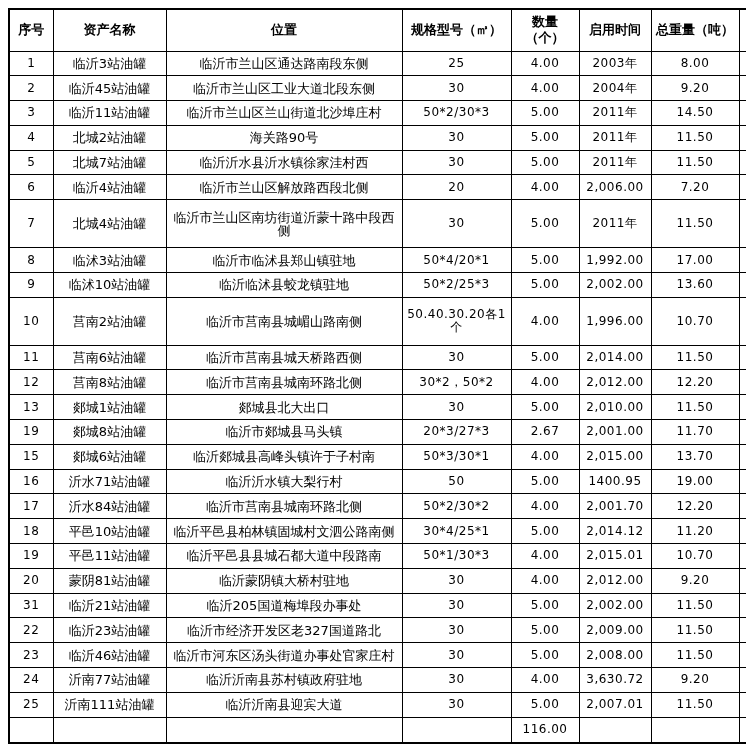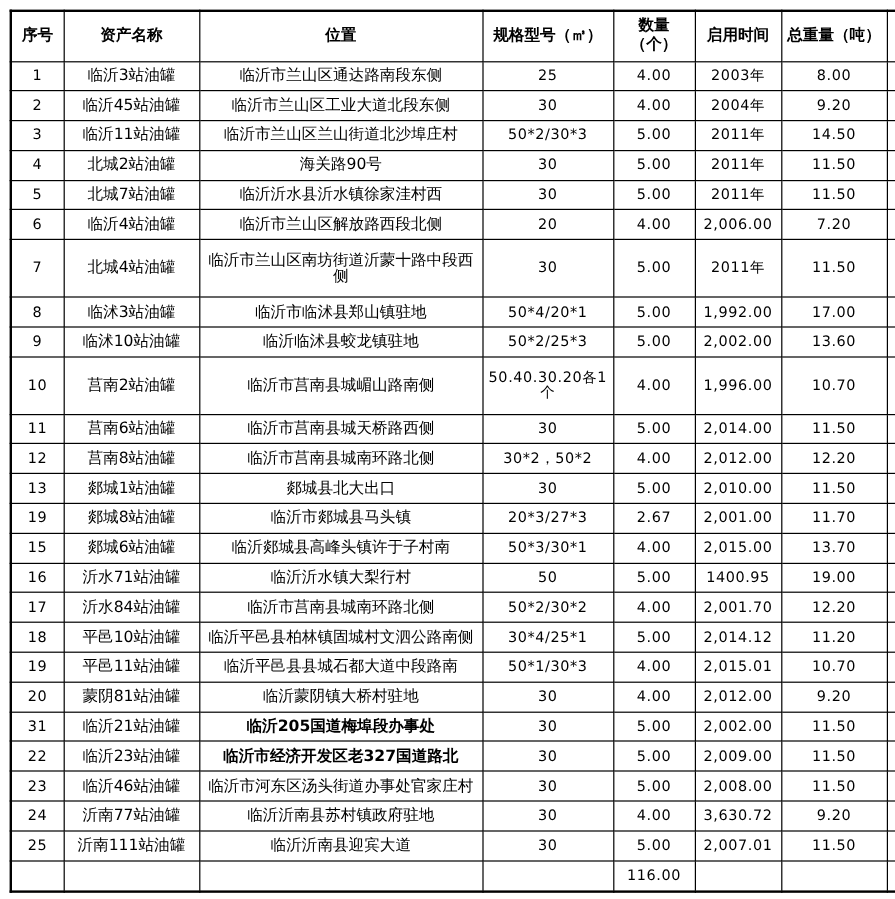--- a/index.html
+++ b/index.html
@@ -48,21 +48,21 @@
     font-weight: bold;
     white-space: pre-line;
     line-height: 16px;
     font-size: 13px;
   }
   td.c-no, td.c-qty, td.c-time, td.c-weight, td.c-spec {
     font-size: 12px;
     letter-spacing: 0.5px;
   }
   td.loc-bold {
-    font-weight: bold;
+    font-weight: normal;
   }
 </style>
 </head>
 <body>
 
 <div class="page">
   <table class="asset-table">
     <colgroup>
       <col style="width:44px">
       <col style="width:113px">

